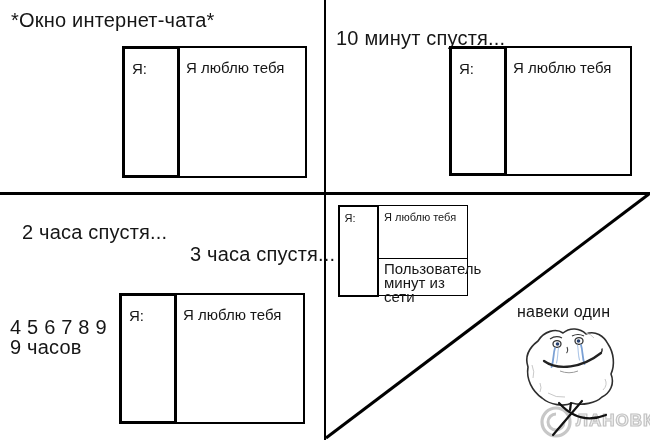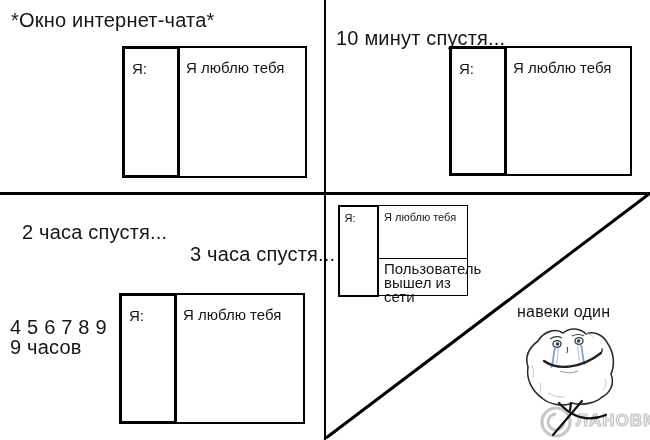--- a/index.html
+++ b/index.html
@@ -90,21 +90,21 @@
 
   <div class="chatbox-sm" style="left:338px;top:205px;width:130px;height:91px;">
     <div class="me-cell-sm">
       <span>Я:</span>
     </div>
     <div class="msg-sm-top">
       <span>Я люблю тебя</span>
     </div>
     <div class="msg-sm-bottom">
       <div>Пользователь</div>
-      <div>вышел из сети</div>
+      <div>минут из сети</div>
     </div>
   </div>
 
   <div class="cap cap-br" style="left:517px;top:303px;">навеки один</div>
 
   <div class="watermark">
     <svg width="38" height="38" viewBox="0 0 38 38">
       <circle cx="19" cy="20" r="14" fill="none" stroke="#c7c7c7" stroke-width="3.2"></circle>
       <path d="M 19 12 a 8 8 0 1 0 8 8" fill="none" stroke="#c7c7c7" stroke-width="3"></path>
     </svg>

